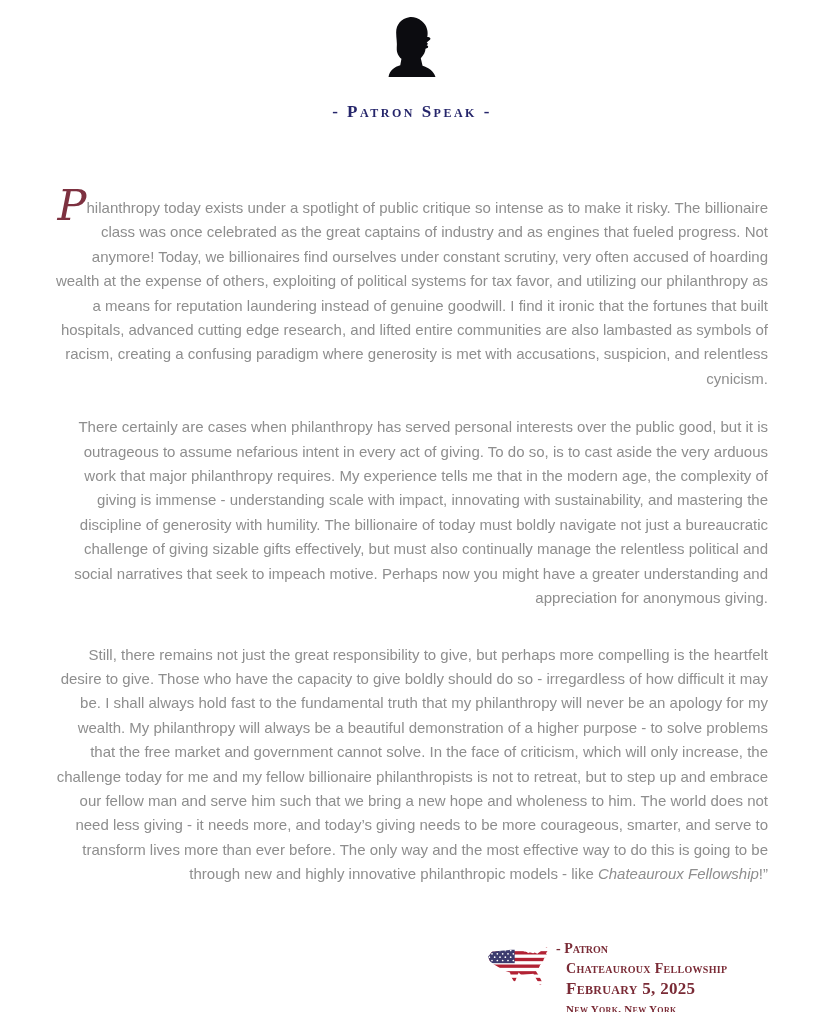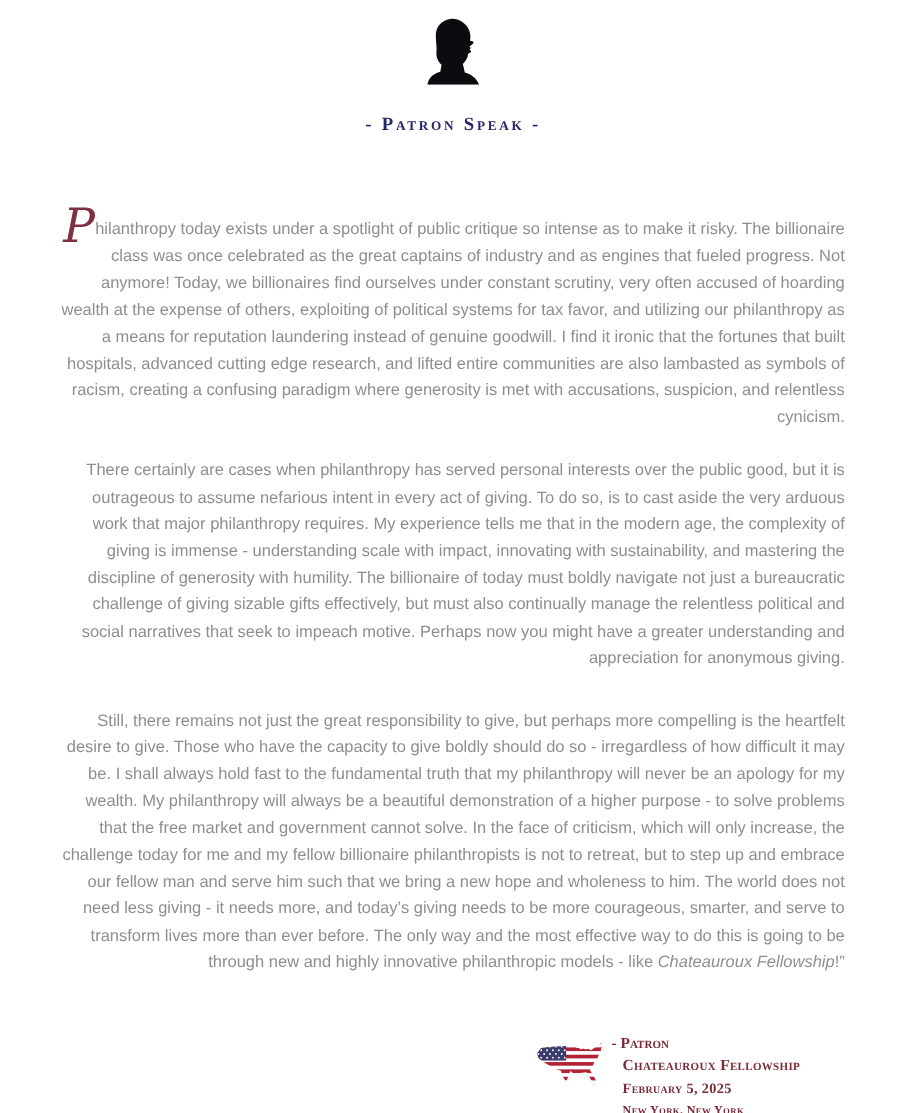--- a/index.html
+++ b/index.html
@@ -72,21 +72,21 @@
   .sig-lines{
     margin-left:14px;
     font-family:"Liberation Serif", serif;
     font-variant:small-caps;
     font-weight:700;
     color:var(--maroon);
     line-height:20px;
   }
   .sig-name{ font-size:14px; margin-left:-10px; }
   .sig-org{ font-size:14px; letter-spacing:0.3px; }
-  .sig-date{ font-size:13px; letter-spacing:0.3px; }
+  .sig-date{ font-size:17px; letter-spacing:0.3px; }
   .sig-loc{ font-size:11px; letter-spacing:0.3px; }
 
   .stripe-red{ fill:var(--flag-red); }
   .stripe-white{ fill:#ffffff; }
   .canton{ fill:var(--flag-blue); }
   .star{ fill:#ffffff; }
   .head-fill{ fill:var(--silhouette-black); }
 </style>
 </head>
 <body>

